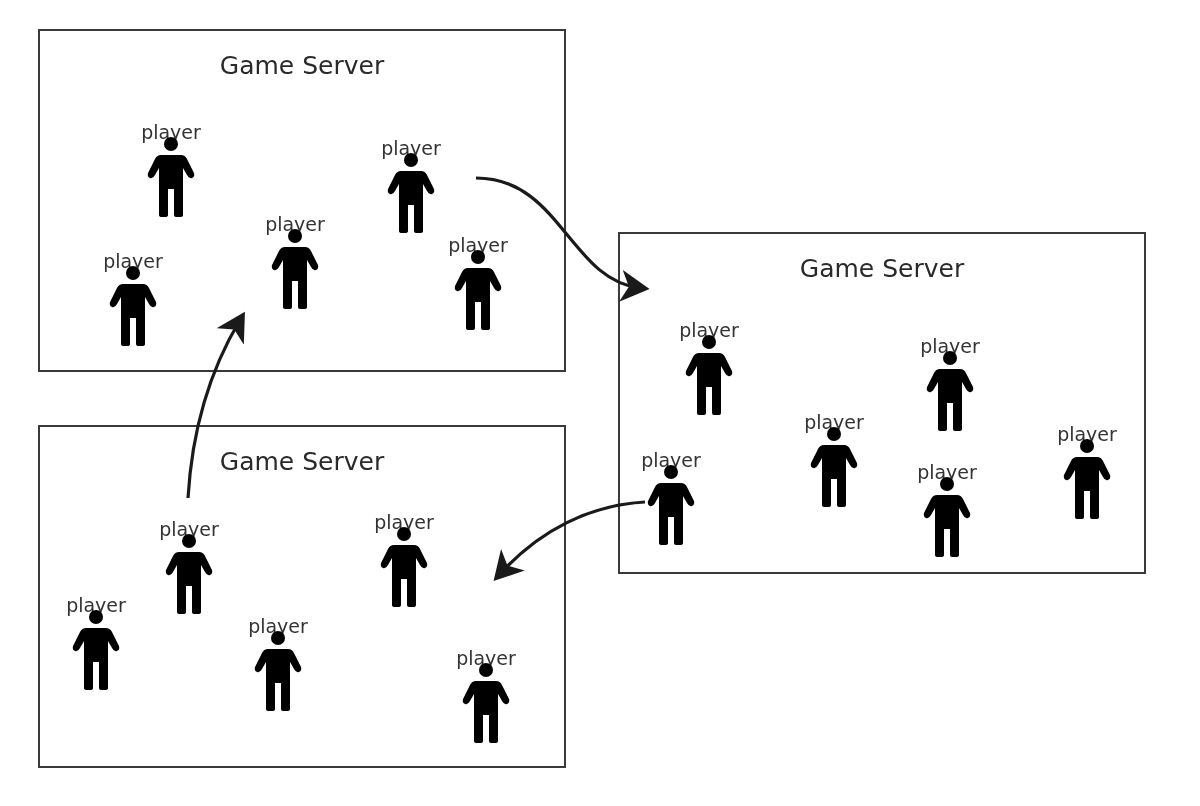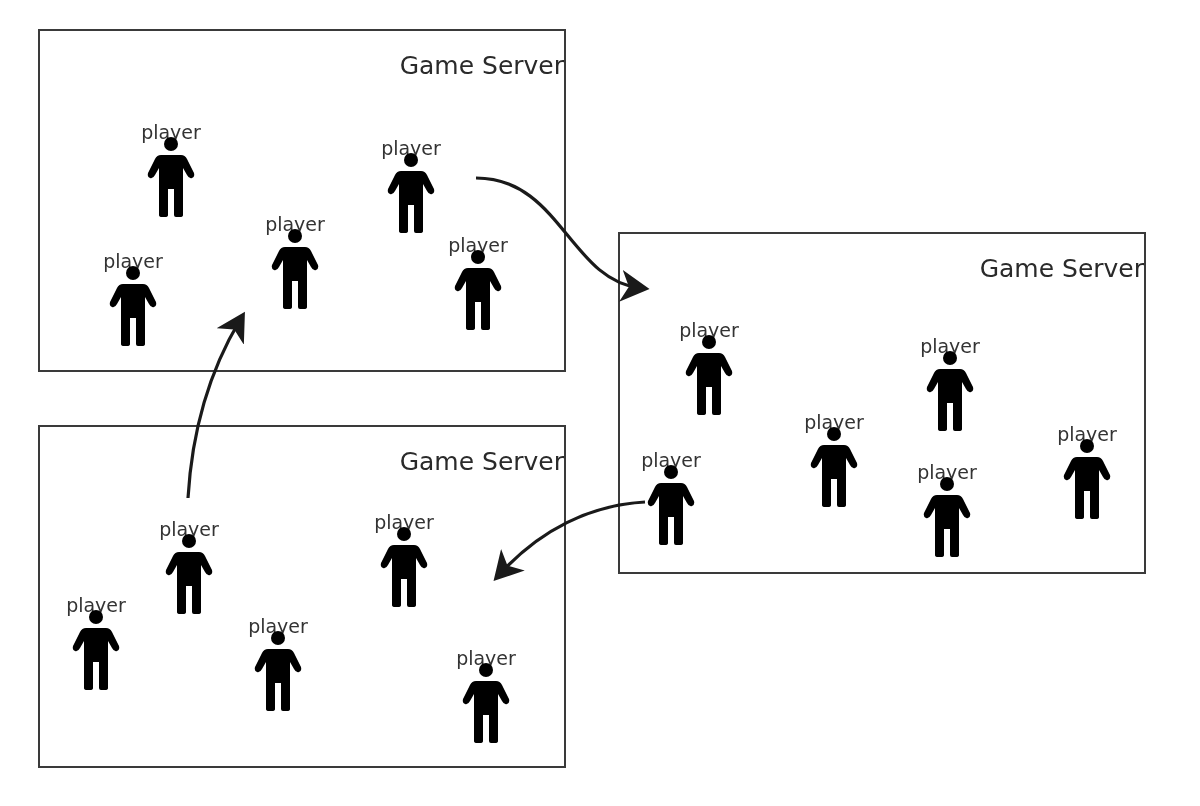--- a/index.html
+++ b/index.html
@@ -1,19 +1,19 @@
 <!DOCTYPE html>
 <html><head>
 <meta charset="utf-8">
 <style>
   html, body { margin: 0; padding: 0; background: #ffffff; }
   body { width: 1200px; height: 806px; position: relative; overflow: hidden;
          font-family: "DejaVu Sans", sans-serif; }
   .server { position: absolute; border: 2px solid #3a3a3a; background: #fff; box-sizing: border-box; }
-  .server-title { position: absolute; left: 0; right: 0; text-align: right;
+  .server-title { position: absolute; left: 0; right: 0; text-align: center;
                   font-size: 25px; color: #2a2a2a; }
   .player { position: absolute; width: 70px; height: 100px; margin-left: -35px; }
   .player-label { position: absolute; top: 0; left: -20px; right: -20px; text-align: center;
                   font-size: 19px; color: #333; line-height: 22px; }
   .player-figure { position: absolute; top: 16px; left: 11px; width: 48px; height: 80px; }
   svg.arrows { position: absolute; left: 0; top: 0; width: 1200px; height: 806px; pointer-events: none; }
 </style>
 </head>
 <body>
 

